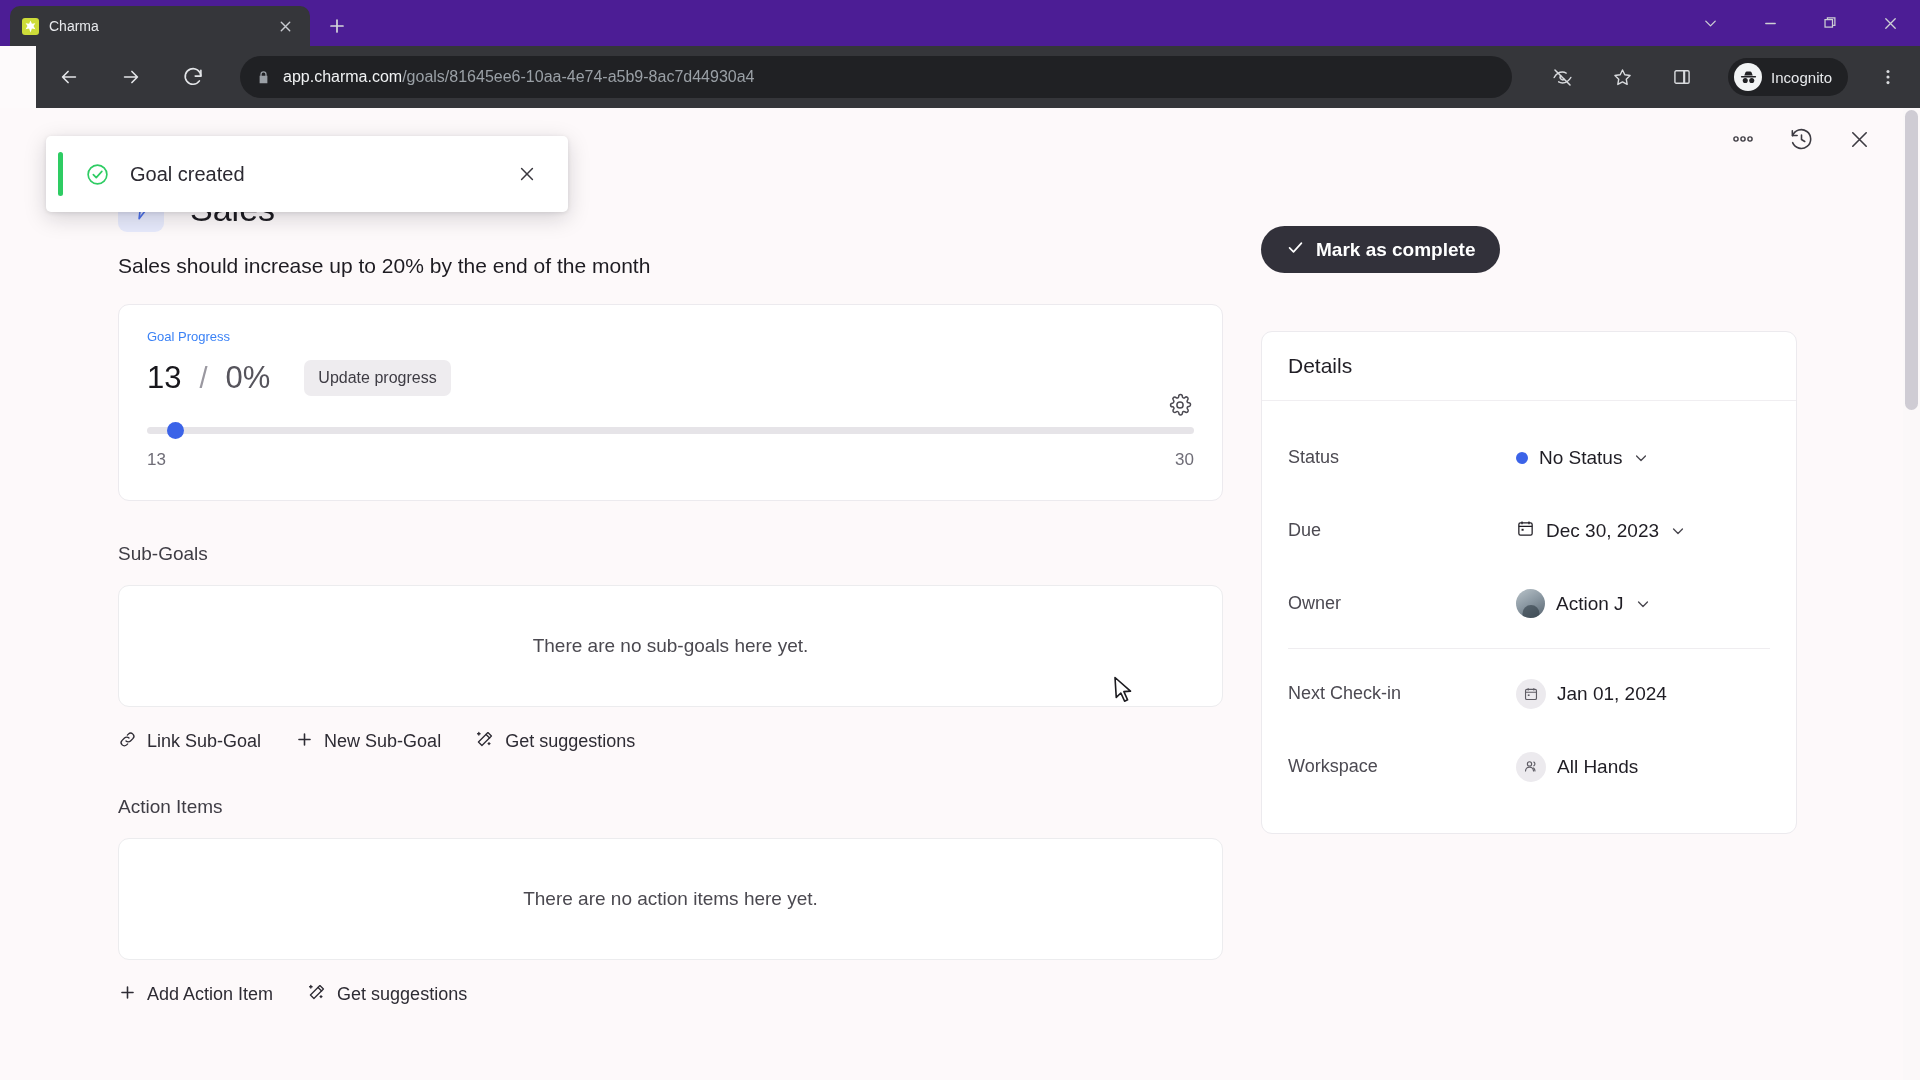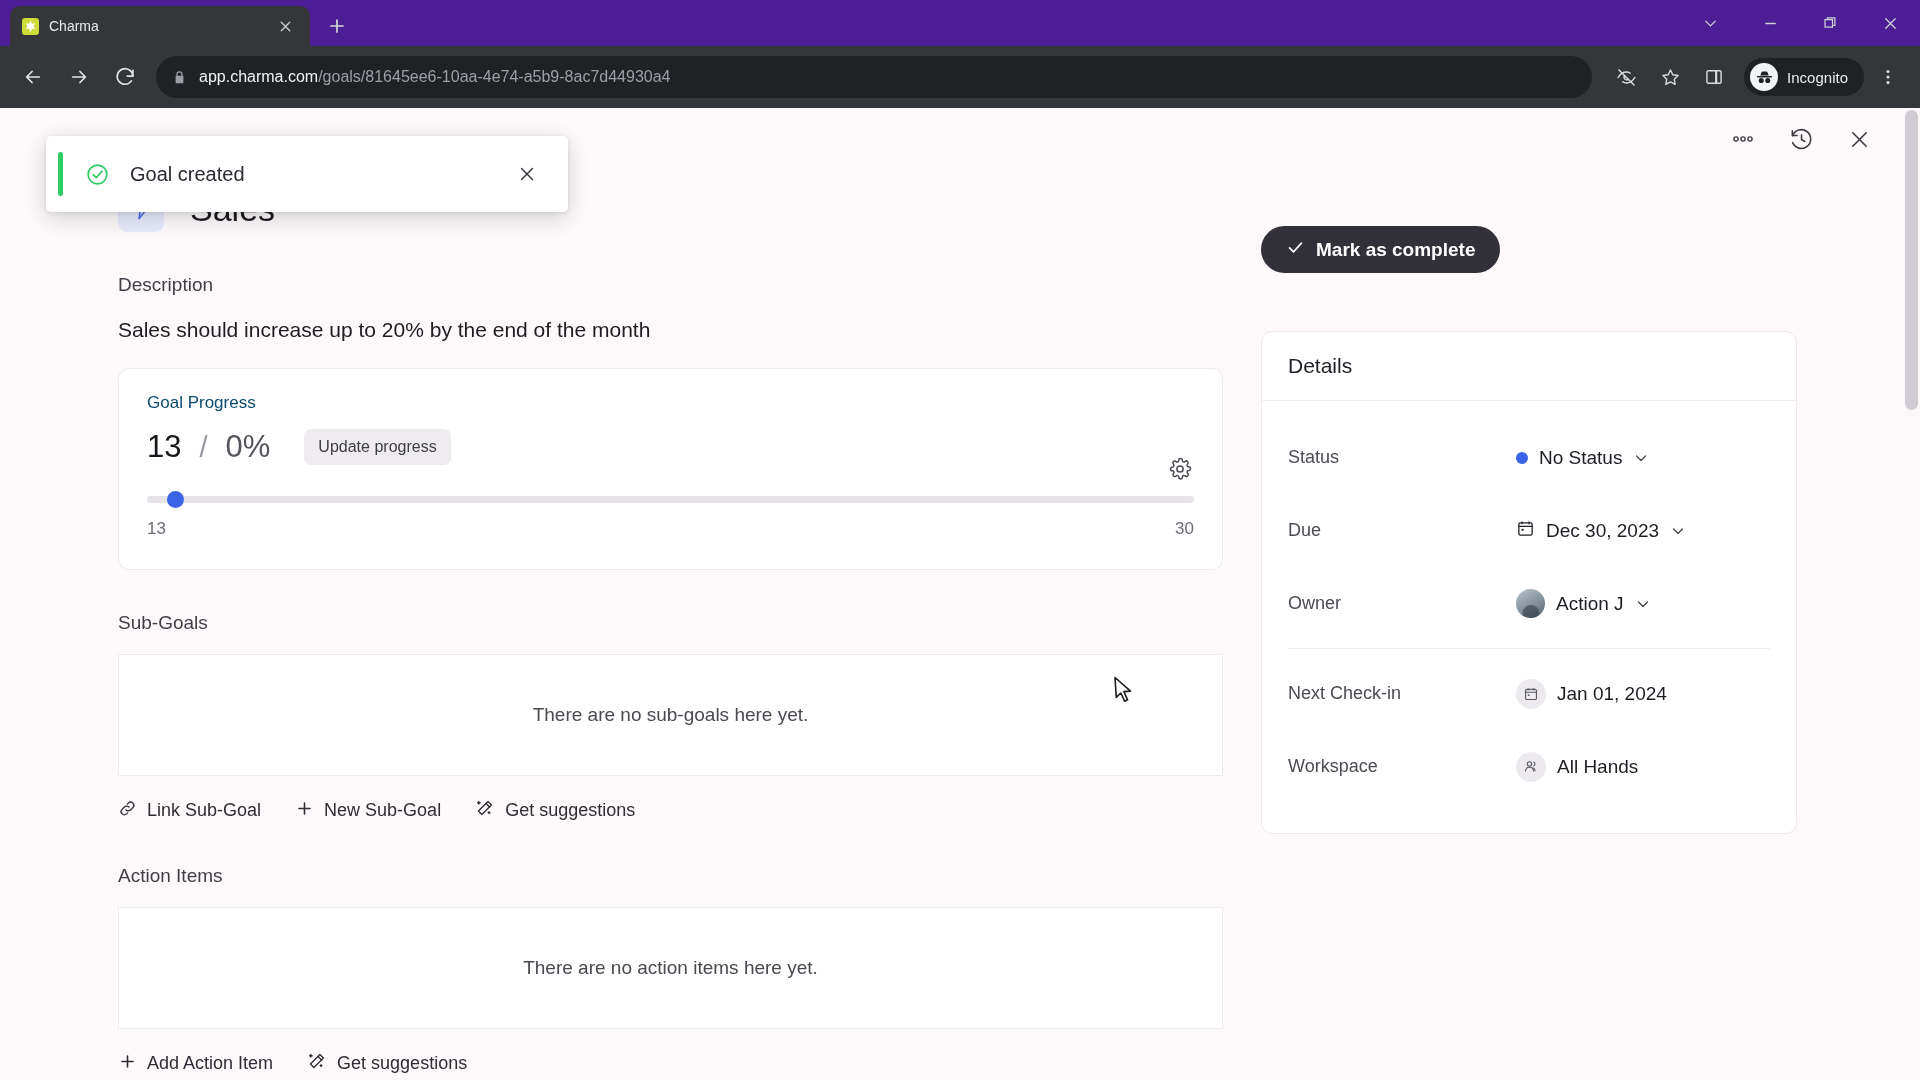--- a/index.html
+++ b/index.html
@@ -37,21 +37,21 @@
   .newtab { margin-left: 14px; margin-bottom: 7px; color: #d4d6da; }
   .winctl { position: absolute; right: 0; top: 0; height: 46px; display: flex; }
   .winbtn {
     width: 60px; height: 46px; display: flex; align-items: center;
     justify-content: center; color: #cdd0d4;
   }
 
   
   .toolbar {
     height: 62px; background: #35363a; display: flex; align-items: center;
-    padding: 0 12px; gap: 4px; flex: none;
+    padding: 0 12px; gap: 20px; flex: none; margin-left: 36px;
   }
   .navbtn {
     width: 42px; height: 42px; border-radius: 50%; display: flex;
     align-items: center; justify-content: center; color: #e3e5e8; flex: none;
   }
   .omnibox {
     flex: 1; height: 42px; background: #202124; border-radius: 21px;
     display: flex; align-items: center; padding: 0 16px; gap: 12px;
     margin: 0 10px 0 6px; min-width: 0;
   }
@@ -98,21 +98,21 @@
 
   .section-label { font-size: 19px; color: #3f3d45; margin: 42px 0 0 0; }
   .description-text { font-size: 21px; color: #1e1c22; margin-top: 22px; }
 
   
   .card {
     background: #fff; border: 1px solid #eceaee; border-radius: 11px;
     margin-top: 26px;
   }
   .progress-card { padding: 24px 28px 30px 28px; position: relative; }
-  .progress-card-title { font-size: 17px; color: #0c4a6e; }
+  .progress-card-title { font-size: 13px; color: #3b82f6; }
   .progress-row { display: flex; align-items: center; gap: 18px; margin-top: 16px; }
   .progress-current { font-size: 31px; color: #18171c; }
   .progress-sep { font-size: 29px; color: #9a98a0; }
   .progress-pct { font-size: 31px; color: #56545c; }
   .update-chip {
     background: #eeecef; border-radius: 7px; padding: 9px 14px;
     font-size: 16px; color: #3e3c44; margin-left: 16px;
   }
   .gear-btn {
     position: absolute; right: 26px; top: 84px; width: 32px; height: 32px;
@@ -127,21 +127,21 @@
     position: absolute; left: 12px; top: 0; width: 17px; height: 17px;
     border-radius: 50%; background: #3b63e8;
   }
   .slider-scale {
     display: flex; justify-content: space-between; margin-top: 12px;
     font-size: 17px; color: #6f6d77;
   }
 
   
   .empty-box {
-    background: #fff; border: 1px solid #ececee; border-radius: 0;
+    background: #fff; border: 1px solid #ececee; border-radius: 11px;
     height: 122px; display: flex; align-items: center; justify-content: center;
     margin-top: 20px;
   }
   .empty-text { font-size: 19px; color: #4b4950; }
 
   .action-links { display: flex; gap: 34px; margin-top: 22px; align-items: center; }
   .action-link {
     display: flex; align-items: center; gap: 10px;
     font-size: 18px; color: #2e2c34;
   }
@@ -349,21 +349,20 @@
 
         <div class="goal-head">
           <span class="goal-emoji">
             <svg width="23" height="23" viewBox="0 0 24 24" fill="none" stroke="#4b6fe8" stroke-width="1.7" stroke-linejoin="round">
               <path d="M13.6 2.4L5.2 13.2h5.3l-1 8.4 8.4-10.8h-5.3z"></path>
             </svg>
           </span>
           <span class="goal-title">Sales</span>
         </div>
 
-        <div class="section-label">Description</div>
         <div class="description-text">Sales should increase up to 20% by the end of the month</div>
 
         <div class="card progress-card">
           <div class="progress-card-title">Goal Progress</div>
           <div class="progress-row">
             <span class="progress-current">13</span>
             <span class="progress-sep">/</span>
             <span class="progress-pct">0%</span>
             <span class="update-chip">Update progress</span>
           </div>

